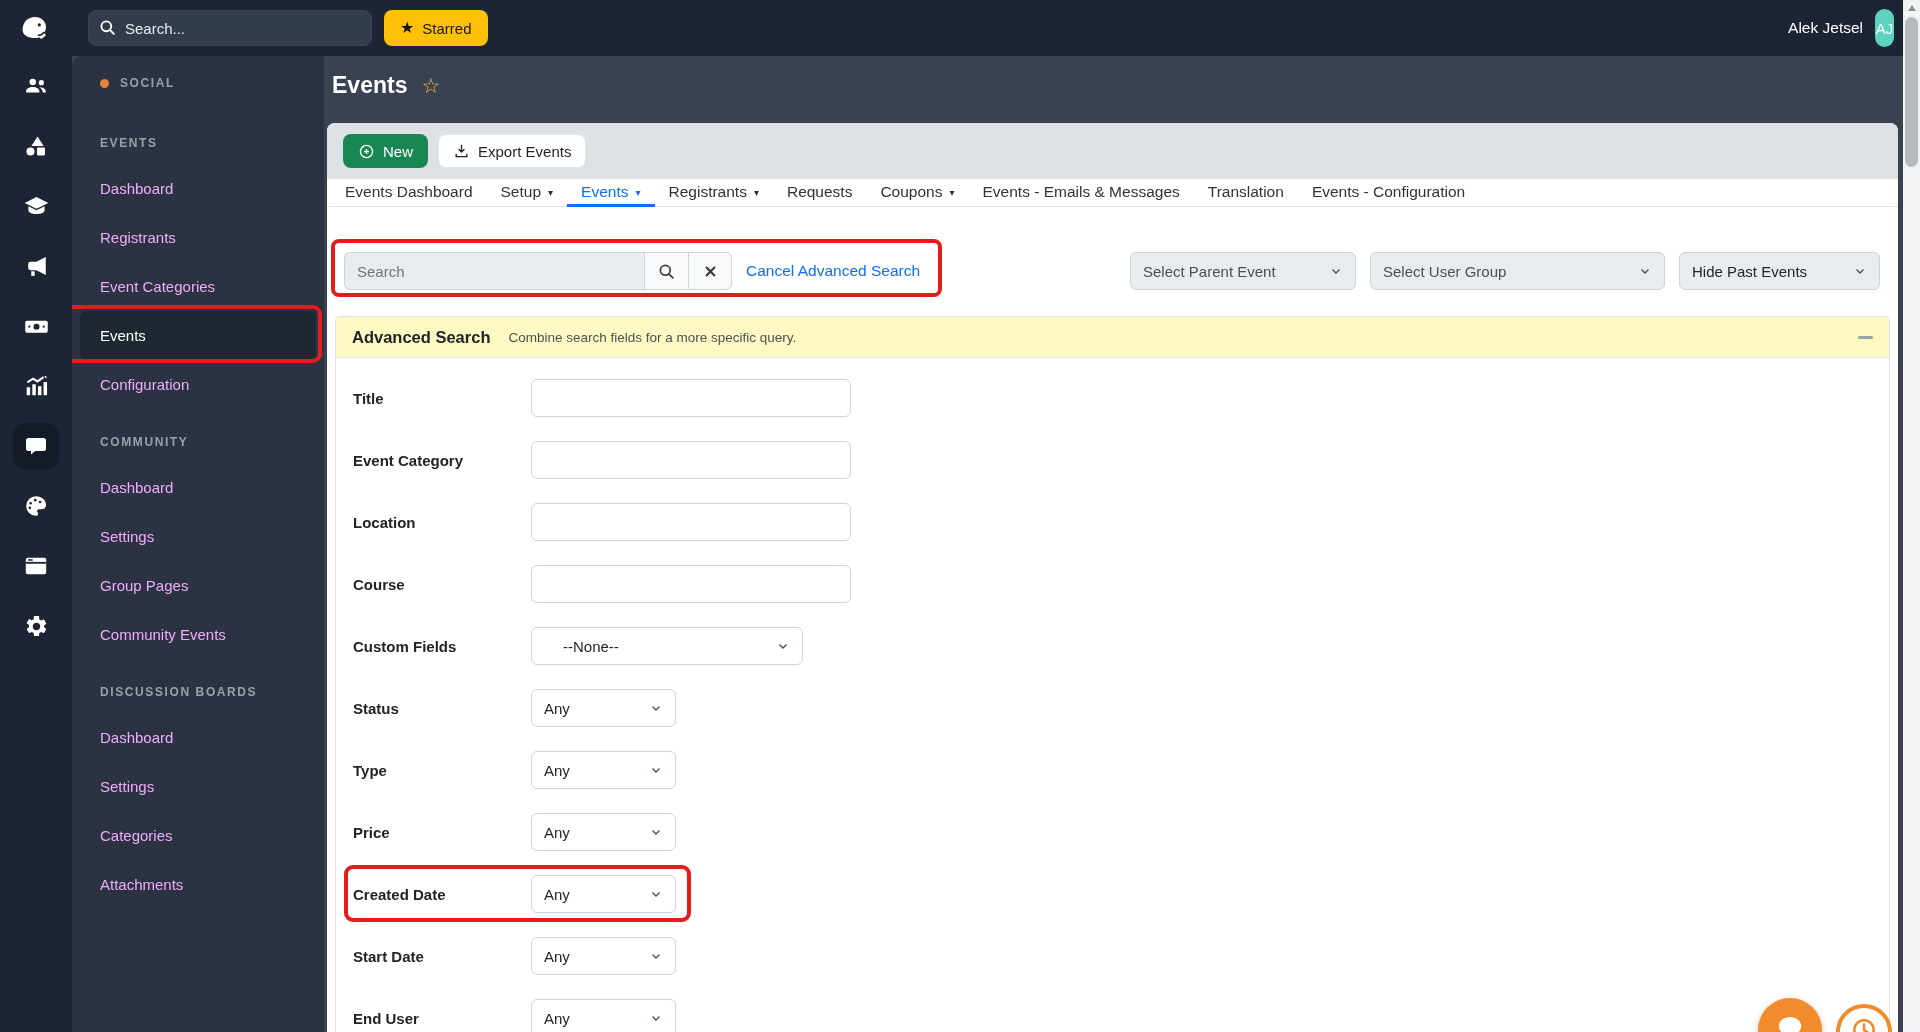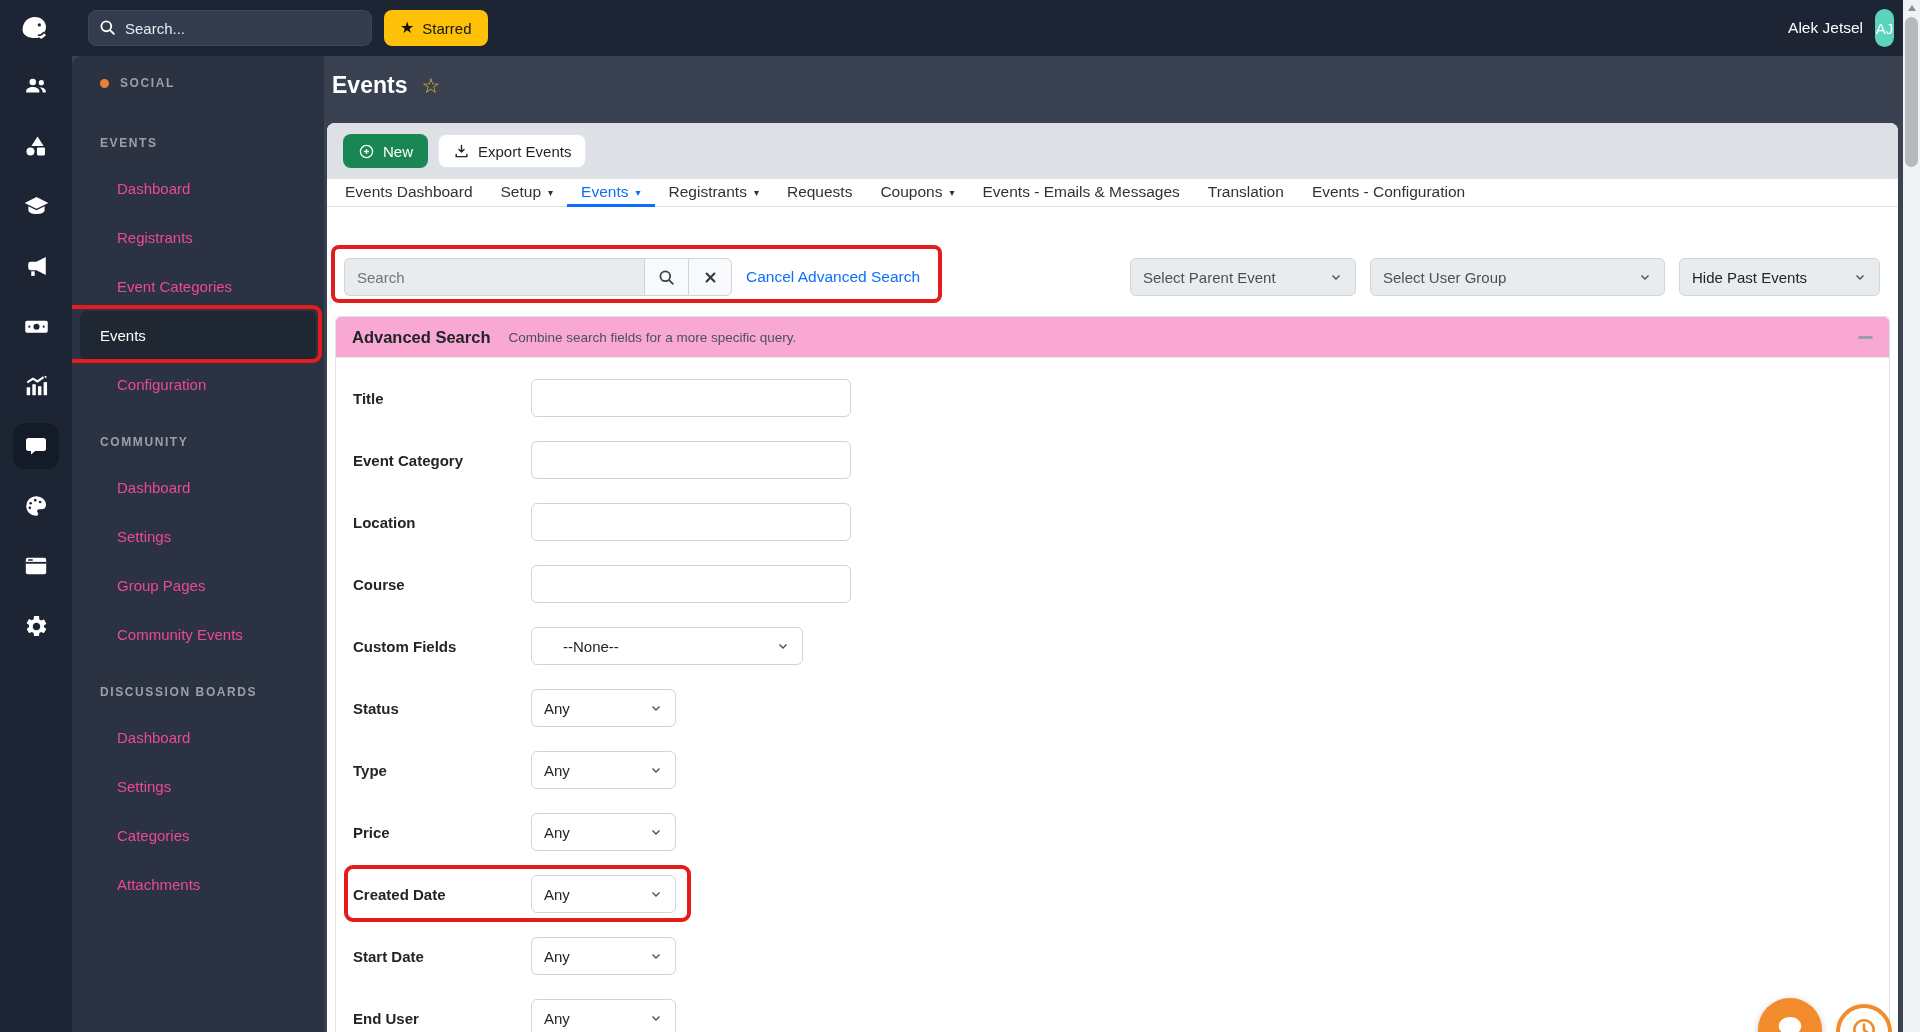--- a/index.html
+++ b/index.html
@@ -31,22 +31,22 @@
             display:flex; align-items:center; justify-content:center; }
 
   
   #sidebar { position:absolute; left:72px; top:56px; width:252px; height:976px;
              background:#2b3342; border-top-left-radius:10px; z-index:10; }
   .sb-product { height:54px; display:flex; align-items:center; gap:11px; padding-left:28px; }
   .sb-dot { width:9px; height:9px; border-radius:50%; background:#e8813a; }
   .sb-head { height:54px; display:flex; align-items:flex-end; padding:0 0 14px 28px;
              color:#99a0ac; font-size:12px; font-weight:700; letter-spacing:1.6px; }
   .sb-product .txt { color:#99a0ac; font-size:12px; font-weight:700; letter-spacing:1.6px; }
-  .sb-item { height:49px; display:flex; align-items:center; padding-left:45px;
-             color:#ec4899; font-size:15px; cursor:pointer; }
+  .sb-item { height:49px; display:flex; align-items:center; padding-left:28px;
+             color:#f0abfc; font-size:15px; cursor:pointer; }
   .sb-item.active { background:#1f2733; border-radius:7px; margin:0 8px; padding-left:20px; color:#fff; }
   .anno { position:absolute; border:4px solid #e51c1c; border-radius:9px; pointer-events:none; z-index:40; }
   #anno-sidebar { left:-12px; top:249px; width:262px; height:58px; }
 
   
   #main { position:absolute; left:324px; top:56px; width:1596px; height:976px; background:#3a4252; }
   .page-title-row { display:flex; align-items:center; gap:14px; padding:16px 0 0 8px; }
   .page-title { color:#fff; font-size:23px; font-weight:700; }
   .title-star { color:#f3b72e; font-size:21px; cursor:pointer; line-height:1; }
 
@@ -59,41 +59,41 @@
   .btn-new { background:#198754; color:#fff; }
   .btn-export { background:#fff; color:#1f2329; border-color:#e2e5e9; }
 
   .tabs { height:28px; border-bottom:1px solid #dee2e6; display:flex; align-items:stretch; padding-left:4px; }
   .tab { display:flex; align-items:center; gap:7px; padding:0 14px; font-size:15.5px; color:#2e3338;
          cursor:pointer; border-bottom:3px solid transparent; margin-bottom:-1px; }
   .tab .caret { font-size:10px; position:relative; top:1px; }
   .tab.active { color:#0d6efd; border-bottom-color:#0d6efd; }
 
   
-  .filter-zone { position:absolute; left:0; top:98px; width:100%; height:90px; }
+  .filter-zone { position:absolute; left:0; top:92px; width:100%; height:90px; }
   #anno-search { left:4px; top:24px; width:611px; height:58px; border-radius:8px; }
   .search-group { position:absolute; left:17px; top:37px; display:flex; align-items:center; }
   .search-group input { width:300px; height:38px; background:#e9ecef; border:1px solid #ced4da;
          border-right:none; border-radius:6px 0 0 6px; font-size:15px; color:#212529; padding:0 12px; outline:none; }
   .search-group input::placeholder { color:#6c757d; opacity:1; }
   .seg-btn { width:44px; height:38px; background:#f8f9fa; border:1px solid #ced4da; border-right:none;
          display:flex; align-items:center; justify-content:center; cursor:pointer; }
   .seg-btn:last-of-type { border-right:1px solid #ced4da; border-radius:0 6px 6px 0; }
   .cancel-link { margin-left:14px; color:#0d6efd; font-size:15.5px; text-decoration:none; cursor:pointer; white-space:nowrap; }
   .right-selects { position:absolute; right:18px; top:37px; display:flex; gap:14px; }
   .gsel { height:38px; background:#e9ecef; border:1px solid #ced4da; border-radius:6px;
           display:flex; align-items:center; justify-content:space-between; padding:0 12px; cursor:pointer; font-size:15px; }
   .gsel .val { color:#495057; }
   .gsel.dark .val { color:#212529; }
   .w-parent { width:226px; } .w-group { width:295px; } .w-past { width:201px; }
 
   
   .panel { position:absolute; left:8px; top:193px; width:1555px; height:760px;
            border:1px solid #dee2e6; border-bottom:none; border-radius:5px 5px 0 0; background:#fff; }
-  .panel-header { height:41px; background:#f9a8d4; border-bottom:1px solid #e5e8eb;
+  .panel-header { height:41px; background:#fef9c3; border-bottom:1px solid #e5e8eb;
            display:flex; align-items:center; padding:0 16px; border-radius:5px 5px 0 0; }
   .panel-title { font-size:16.5px; font-weight:700; color:#212529; }
   .panel-sub { margin-left:18px; font-size:13.5px; color:#4c5157; }
   .panel-dash { margin-left:auto; width:15px; height:3px; background:#98a0a8; border-radius:2px; cursor:pointer; }
   .panel-body { padding:21px 0 0 17px; }
   .f-row { position:relative; display:flex; align-items:center; height:38px; margin-bottom:24px; }
   .f-label { width:178px; font-size:15px; font-weight:700; color:#212529; }
   .f-input { width:320px; height:38px; border:1px solid #ced4da; border-radius:6px; padding:0 12px;
              font-size:15px; color:#212529; outline:none; background:#fff; }
   .f-select { height:38px; border:1px solid #ced4da; border-radius:6px; background:#fff;

